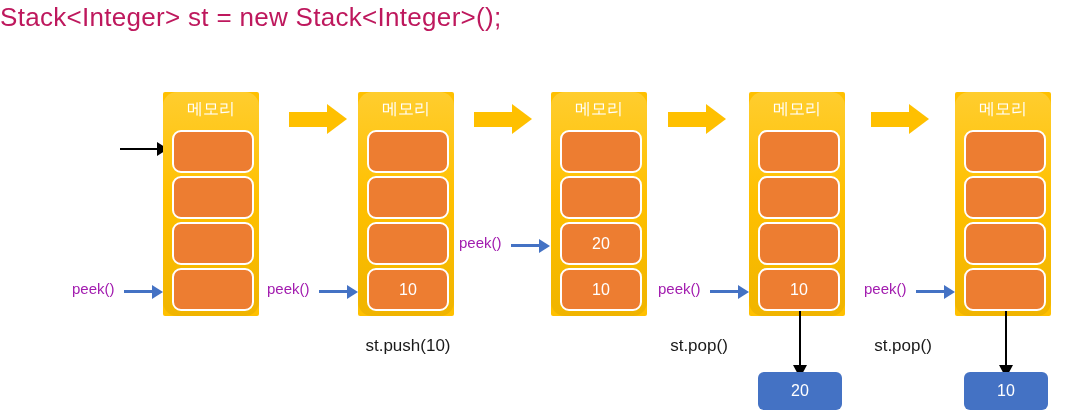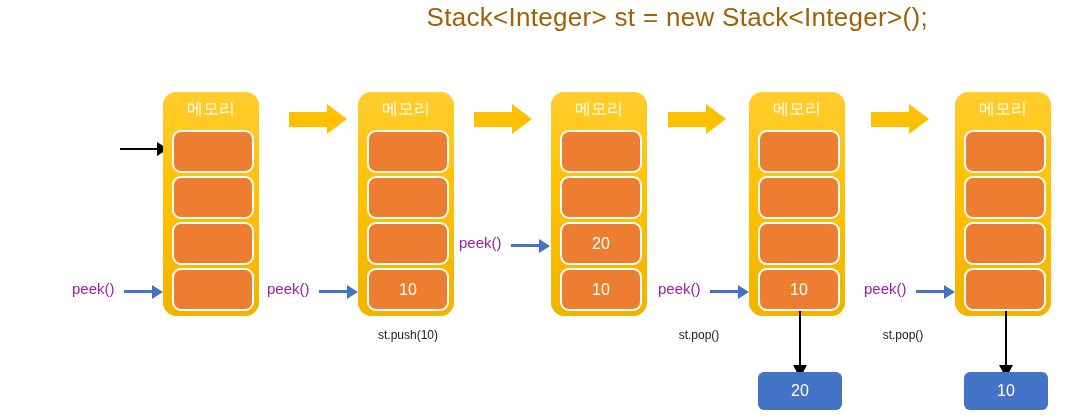--- a/index.html
+++ b/index.html
@@ -17,36 +17,36 @@
     background: #ffffff;
     overflow: hidden;
   }
   .abs { position: absolute; }
 
   
   #title {
     left: 0;
     top: 2px;
     width: 928px;
-    text-align: right;
+    text-align: left;
     font-size: 26px;
-    color: #a16207;
+    color: #be185d;
     letter-spacing: 0.3px;
     white-space: nowrap;
   }
 
   
   .stack-col { position: absolute; top: 92px; width: 100px; }
 
   .mem-box {
     position: relative;
     width: 96px;
     height: 224px;
     background: #FFC000;
-    border-radius: 14px;
+    border-radius: 2px;
     box-sizing: border-box;
     box-shadow: 0 0 0 0 rgba(0,0,0,0);
   }
   
   .mem-box::before {
     content: "";
     position: absolute;
     inset: 0;
     border-radius: 14px;
     background: linear-gradient(180deg, #FFCD2E 0%, #FFC000 48%, #F0B400 100%);
@@ -80,24 +80,24 @@
     font-size: 16px;
     display: flex;
     align-items: center;
     justify-content: center;
   }
   .slot:last-child { margin-bottom: 0; }
 
   
   .caption {
     position: absolute;
-    top: 328px;
+    top: 336px;
     width: 170px;
     text-align: center;
-    font-size: 12px;
+    font-size: 17px;
     color: #1a1a1a;
     white-space: nowrap;
   }
 
   
   .step-arrow {
     position: absolute;
     top: 104px;
     width: 58px;
     height: 30px;

